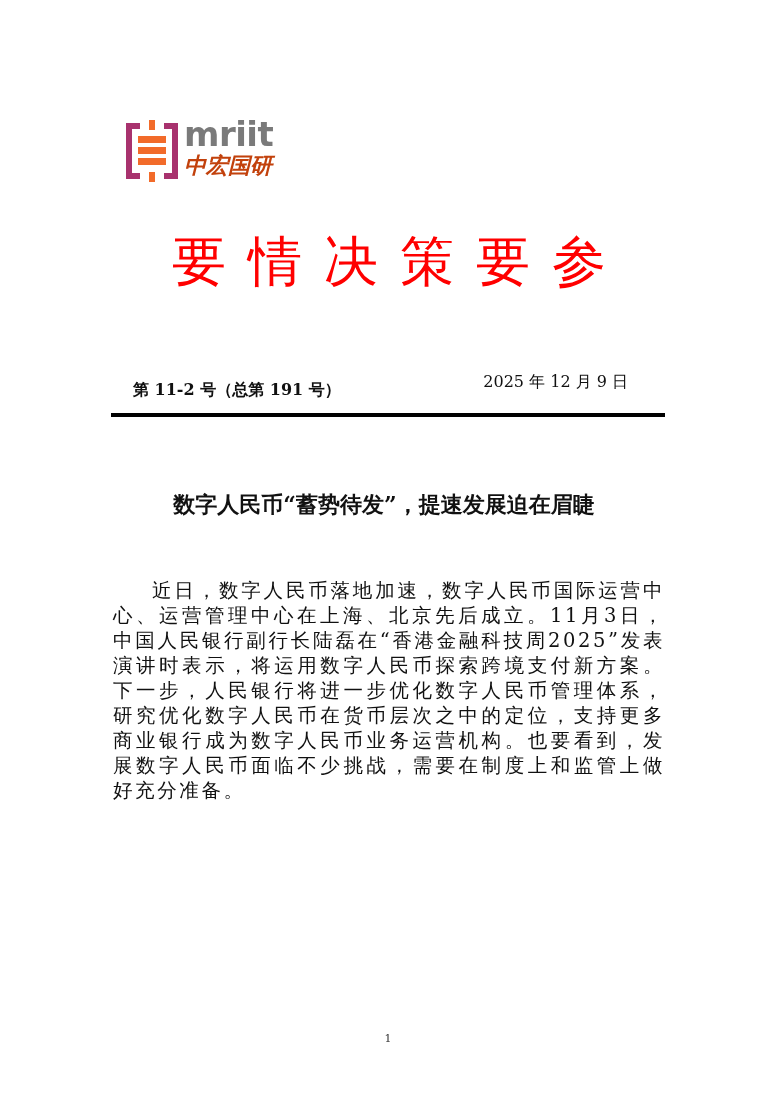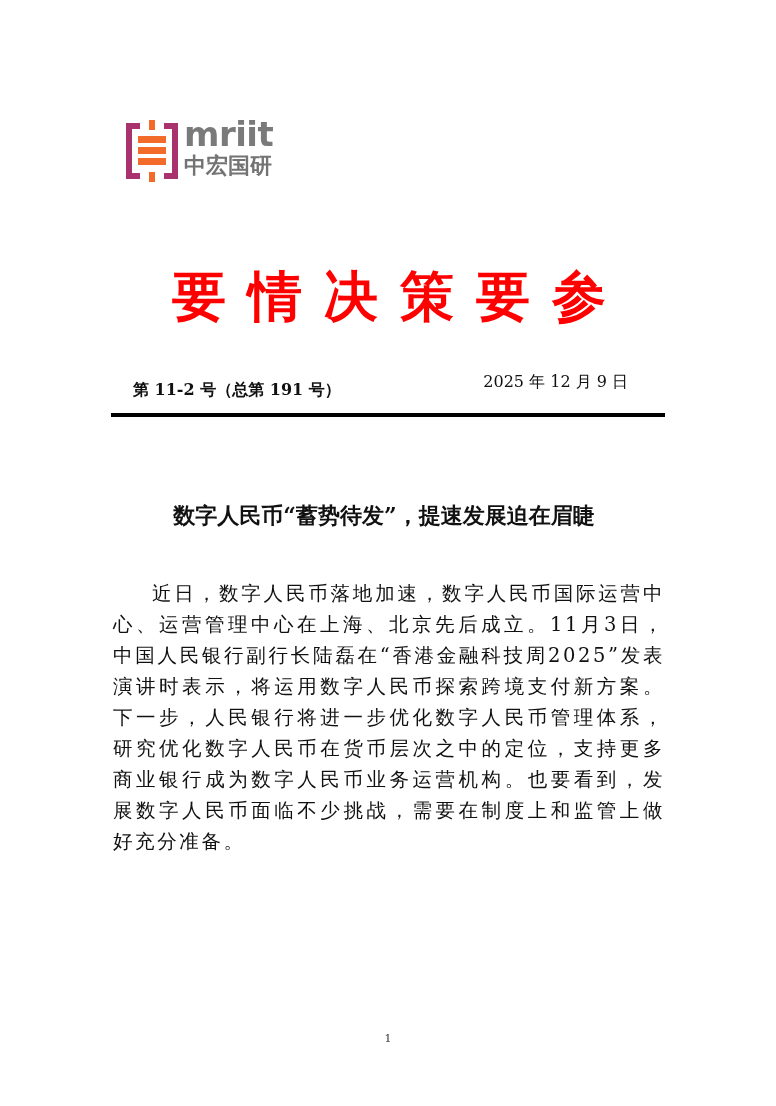--- a/index.html
+++ b/index.html
@@ -1,26 +1,26 @@
 <!DOCTYPE html>
 <html><head>
 <meta charset="utf-8">
 <style>
   html, body { margin:0; padding:0; background:#ffffff; }
   body { width:776px; height:1106px; position:relative; overflow:hidden; font-family:"DejaVu Serif", serif; color:#111; }
   .logo { position:absolute; left:126px; top:120px; width:150px; height:62px; }
   .logo-mark { position:absolute; left:0; top:0; width:52px; height:62px; }
   .logo-text-en { position:absolute; left:58px; top:-6px; font-family:"DejaVu Sans", sans-serif; font-weight:bold; font-size:34px; color:#7a7a7a; letter-spacing:-0.5px; line-height:40px; }
-  .logo-text-cn { position:absolute; left:58px; top:32px; font-family:"DejaVu Sans", sans-serif; font-weight:bold; font-size:22px; color:#737373; letter-spacing:0px; line-height:28px; }
-  .masthead { position:absolute; left:0; width:776px; top:222px; text-align:center; font-family:"DejaVu Sans", sans-serif; font-weight:bold; font-size:54px; color:#ff0000; letter-spacing:22px; line-height:80px; padding-left:24px; box-sizing:border-box;margin-top:35px; }
+  .logo-text-cn { position:absolute; left:58px; top:32px; font-family:"DejaVu Sans", sans-serif; font-weight:bold; font-size:22px; color:#c2410c; letter-spacing:0px; line-height:28px;font-style:italic; }
+  .masthead { position:absolute; left:0; width:776px; top:222px; text-align:center; font-family:"DejaVu Sans", sans-serif; font-weight:normal; font-size:54px; color:#ff0000; letter-spacing:22px; line-height:80px; padding-left:24px; box-sizing:border-box; }
   .issue { position:absolute; left:133px; top:372px; font-family:"DejaVu Serif", serif; font-weight:bold; font-size:16px; color:#111;margin-top:8px; }
   .date { position:absolute; right:148px; top:372px; font-family:"DejaVu Serif", serif; font-weight:normal; font-size:16px; color:#111; }
   .rule { position:absolute; left:111px; top:413px; width:554px; height:4px; background:#000; }
-  .title { position:absolute; left:0; width:768px; top:501px; text-align:center; font-family:"DejaVu Serif", serif; font-weight:bold; font-size:22px; color:#111; }
-  .body { position:absolute; left:113px; top:578px; width:552px; font-family:"DejaVu Serif", serif; font-size:19.5px; line-height:31px; color:#111; text-align:justify; text-indent:2em; letter-spacing:2.6px; }
+  .title { position:absolute; left:0; width:768px; top:490px; text-align:center; font-family:"DejaVu Serif", serif; font-weight:bold; font-size:22px; color:#111; }
+  .body { position:absolute; left:113px; top:578px; width:552px; font-family:"DejaVu Serif", serif; font-size:19.5px; line-height:25px; color:#111; text-align:justify; text-indent:2em; letter-spacing:2.6px; }
   .page-num { position:absolute; left:0; width:776px; top:1032px; text-align:center; font-family:"DejaVu Serif", serif; font-size:11px; color:#333; }
 </style>
 </head>
 <body>
 
 <div class="logo">
   <svg class="logo-mark" viewBox="0 0 52 62" width="52" height="62">
     <path d="M14 6 H3 V56 H14" fill="none" stroke="#a8326e" stroke-width="6"></path>
     <path d="M38 6 H49 V56 H38" fill="none" stroke="#a8326e" stroke-width="6"></path>
     <rect x="23" y="0" width="6" height="10" fill="#f26b2a"></rect>

